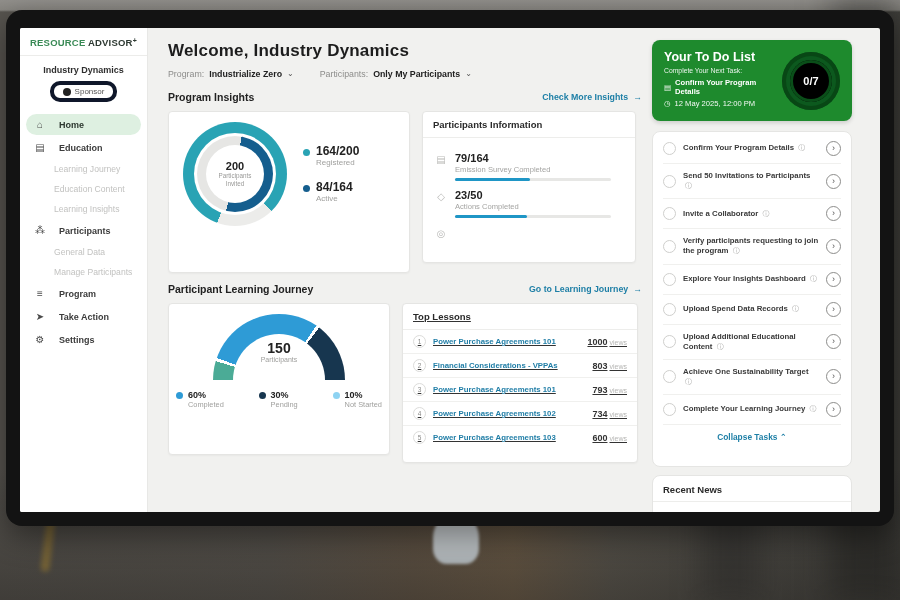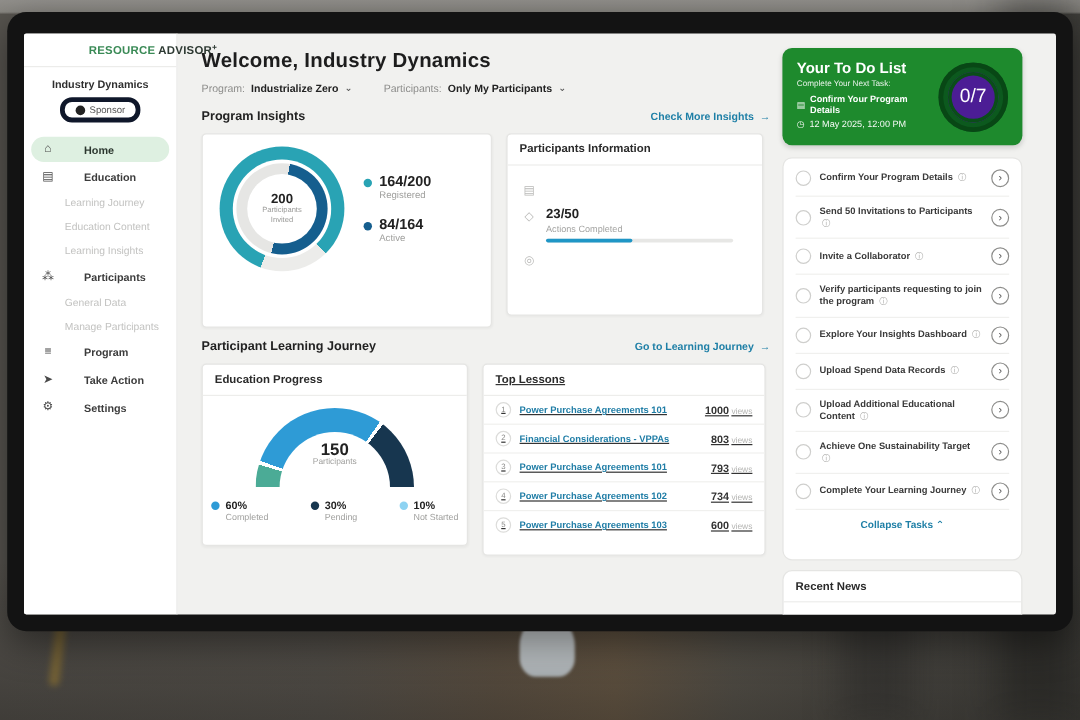--- a/index.html
+++ b/index.html
@@ -22,27 +22,27 @@
 
   
   .monitor { position:absolute; left:6px; top:10px; width:888px; height:516px; background:#131313;
     border-radius:16px; box-shadow:0 10px 30px rgba(0,0,0,.45); }
   .screen { position:absolute; left:14px; top:18px; width:860px; height:484px; background:#f1f1ef;
     overflow:hidden; border-radius:2px; font-size:9px; color:#333; }
 
   
   .sidebar { position:absolute; left:0; top:0; width:128px; height:484px; background:#fff; border-right:1px solid #e8e8e6; }
   .brand { padding:9px 10px 7px; font-size:9.5px; font-weight:bold; letter-spacing:.2px; border-bottom:1px solid #ececea; white-space:nowrap; }
-  .brand .b1 { color:#3a8a56;margin-left:44px; } .brand .b2 { color:#2e3a33; } .brand .bplus { color:#2e3a33; font-size:7px; vertical-align:top; }
+  .brand .b1 { color:#3a8a56; } .brand .b2 { color:#2e3a33; } .brand .bplus { color:#2e3a33; font-size:7px; vertical-align:top; }
   .org { text-align:center; font-weight:bold; font-size:9px; color:#2f2f2f; margin-top:9px; }
   .sponsor { margin:6px auto 10px; width:fit-content; display:flex; align-items:center; gap:4px;
     border:4px solid #0f172a; border-radius:10px; padding:2px 9px; color:#555; font-size:8px; }
   .sponsor .dot { width:8px; height:8px; background:#222; border-radius:50%; display:inline-block; }
   .menu { display:flex; flex-direction:column; padding:2px 6px; }
-  .mi { display:flex; align-items:center; gap:24px; padding:5px 8px; border-radius:12px; font-size:9px;
+  .mi { display:flex; align-items:center; gap:13px; padding:5px 8px; border-radius:12px; font-size:9px;
     font-weight:bold; color:#3c3c3c; cursor:pointer; margin-bottom:2px; }
   .mi .ic { width:12px; text-align:center; color:#4a4a4a; font-size:10px; font-weight:normal; }
   .mi .ic:not([data-icon]) { display:none; }
   .mi.sub { padding-left:28px; color:#c2c2c0; font-weight:normal; font-size:8.6px; padding-top:4px; padding-bottom:4px; }
   .mi.active { background:#def0e1; color:#2c372f; }
   [data-icon="home-icon"]::before{content:"⌂";}
   [data-icon="insights-icon"]::before{content:"◔";}
   [data-icon="education-icon"]::before{content:"▤";}
   [data-icon="participants-icon"]::before{content:"⁂";}
   [data-icon="program-icon"]::before{content:"≡";}
@@ -135,22 +135,22 @@
   .rpanel { position:absolute; left:632px; top:0; width:200px; height:484px; }
   .todo-head { margin-top:12px; background:#1e8a2d; border-radius:8px; padding:10px 12px; color:#fff;
     display:flex; justify-content:space-between; align-items:center; box-shadow:0 2px 4px rgba(0,0,0,.15); }
   .tht { font-size:12.5px; font-weight:bold; margin-bottom:3px; }
   .ths { font-size:6.8px; opacity:.9; margin-bottom:4px; }
   .throw { display:flex; gap:4px; align-items:center; font-size:7.6px; font-weight:bold; margin-bottom:3px; }
   .throw .tic { font-size:7.5px; font-weight:normal; opacity:.95; }
   .thdue { font-weight:normal; opacity:.95; }
   .badge { flex:none; width:58px; height:58px; border-radius:50%; background:#0c591e;
     display:flex; align-items:center; justify-content:center; box-shadow:inset 0 0 0 4px #084715; }
-  .badge-ring { width:42px; height:42px; border-radius:50%; background:#4c1d95; display:flex; align-items:center;
-    justify-content:center; box-shadow:inset 0 0 0 3px #0a4e19; font-size:16px; font-weight:normal; color:#fff; }
+  .badge-ring { width:42px; height:42px; border-radius:50%; background:#000000; display:flex; align-items:center;
+    justify-content:center; box-shadow:inset 0 0 0 3px #0a4e19; font-size:11px; font-weight:bold; color:#fff; }
   .tasks-card { margin-top:10px; background:#fff; border:1px solid #e5e5e3; border-radius:8px; padding:2px 10px;
     height:336px; overflow:hidden; }
   .task { display:flex; align-items:center; gap:7px; padding:7px 0; border-bottom:1px solid #f0f0ee; cursor:pointer; }
   .cb { flex:none; width:13px; height:13px; border:1.5px solid #cfcfcd; border-radius:50%; }
   .tlabel { flex:1; font-size:7.8px; font-weight:bold; color:#3a3a3a; line-height:1.3; }
   .info { color:#a9a9a7; font-size:7px; font-weight:normal; margin-left:2px; cursor:pointer; }
   .tchev { flex:none; width:15px; height:15px; border:1.5px solid #8d8d8b; border-radius:50%; color:#555;
     display:flex; align-items:center; justify-content:center; font-size:9px; padding-bottom:1px; cursor:pointer; }
   .collapse { text-align:center; padding:7px 0 6px; color:#1e7fa6; font-size:8.4px; font-weight:bold; cursor:pointer; }
   .news-card { margin-top:8px; background:#fff; border:1px solid #e5e5e3; border-radius:8px 8px 0 0; height:40px; }
@@ -296,20 +296,27 @@
             </div>
         </div>
       </div>
 
       <div class="card card-info">
         <div class="chead">Participants Information</div>
         <div class="cbody">
 
             <div class="stat">
               <span class="sic" data-icon="survey-icon"></span>
+              <span>
+                <div class="sval">79/164</div>
+                <div class="slab">Emission Survey Completed</div>
+                <div class="bar show">
+                  <div class="barfill" style="width: 48%;"></div>
+                </div>
+              </span>
             </div>
 
             <div class="stat">
               <span class="sic" data-icon="actions-icon"></span>
               <span>
                 <div class="sval">23/50</div>
                 <div class="slab">Actions Completed</div>
                 <div class="bar show">
                   <div class="barfill" style="width: 46%;"></div>
                 </div>
@@ -327,21 +334,20 @@
       <span class="sectitle">Participant Learning Journey</span>
       <span class="tlink">
         <span>Go to Learning Journey</span>
         <span>→</span>
       </span>
     </div>
 
     <div class="cards">
 
       <div class="card card-edu">
-        <div class="chead">Education Progress</div>
         <div class="gwrap">
           <div class="gauge" style="--g1: 10; --c1: #4bab96; --g2: 60; --c2: #2e9bd6; --g3: 30; --c3: #17364f;">
             <div class="gcenter">
               <div class="gval">150</div>
               <div class="glab">Participants</div>
             </div>
           </div>
           <div class="glegend">
 
               <div class="gitem">

